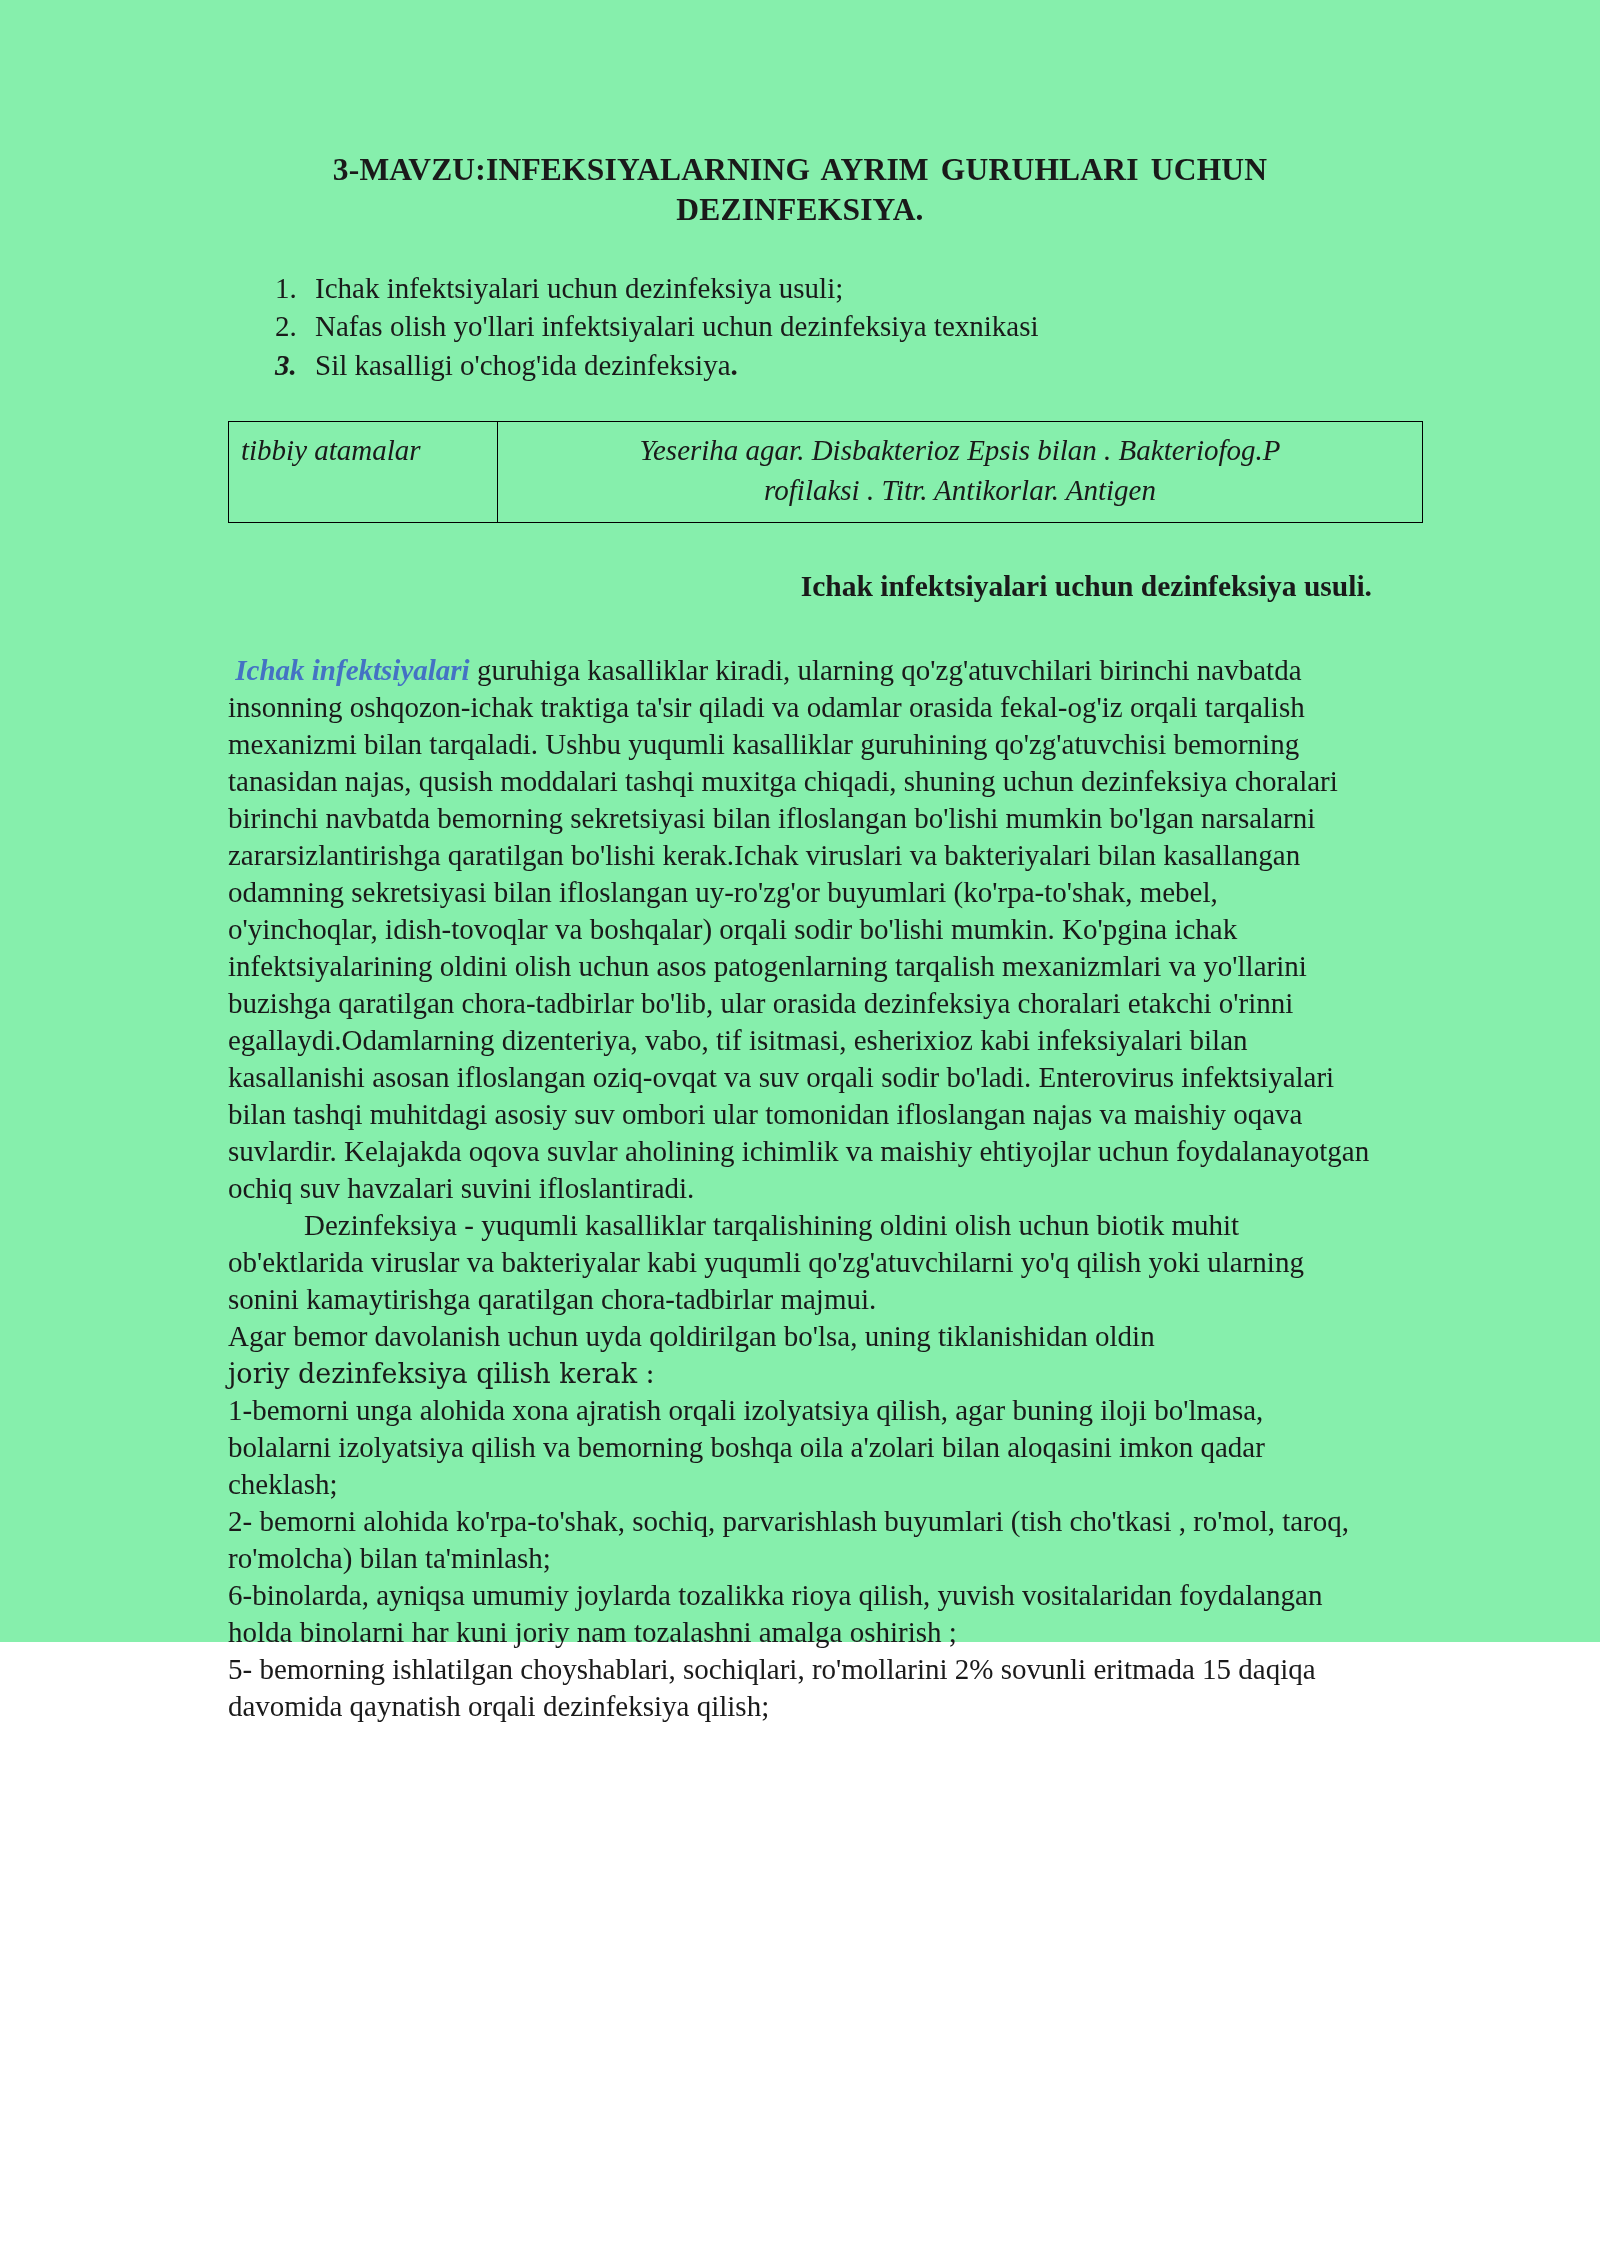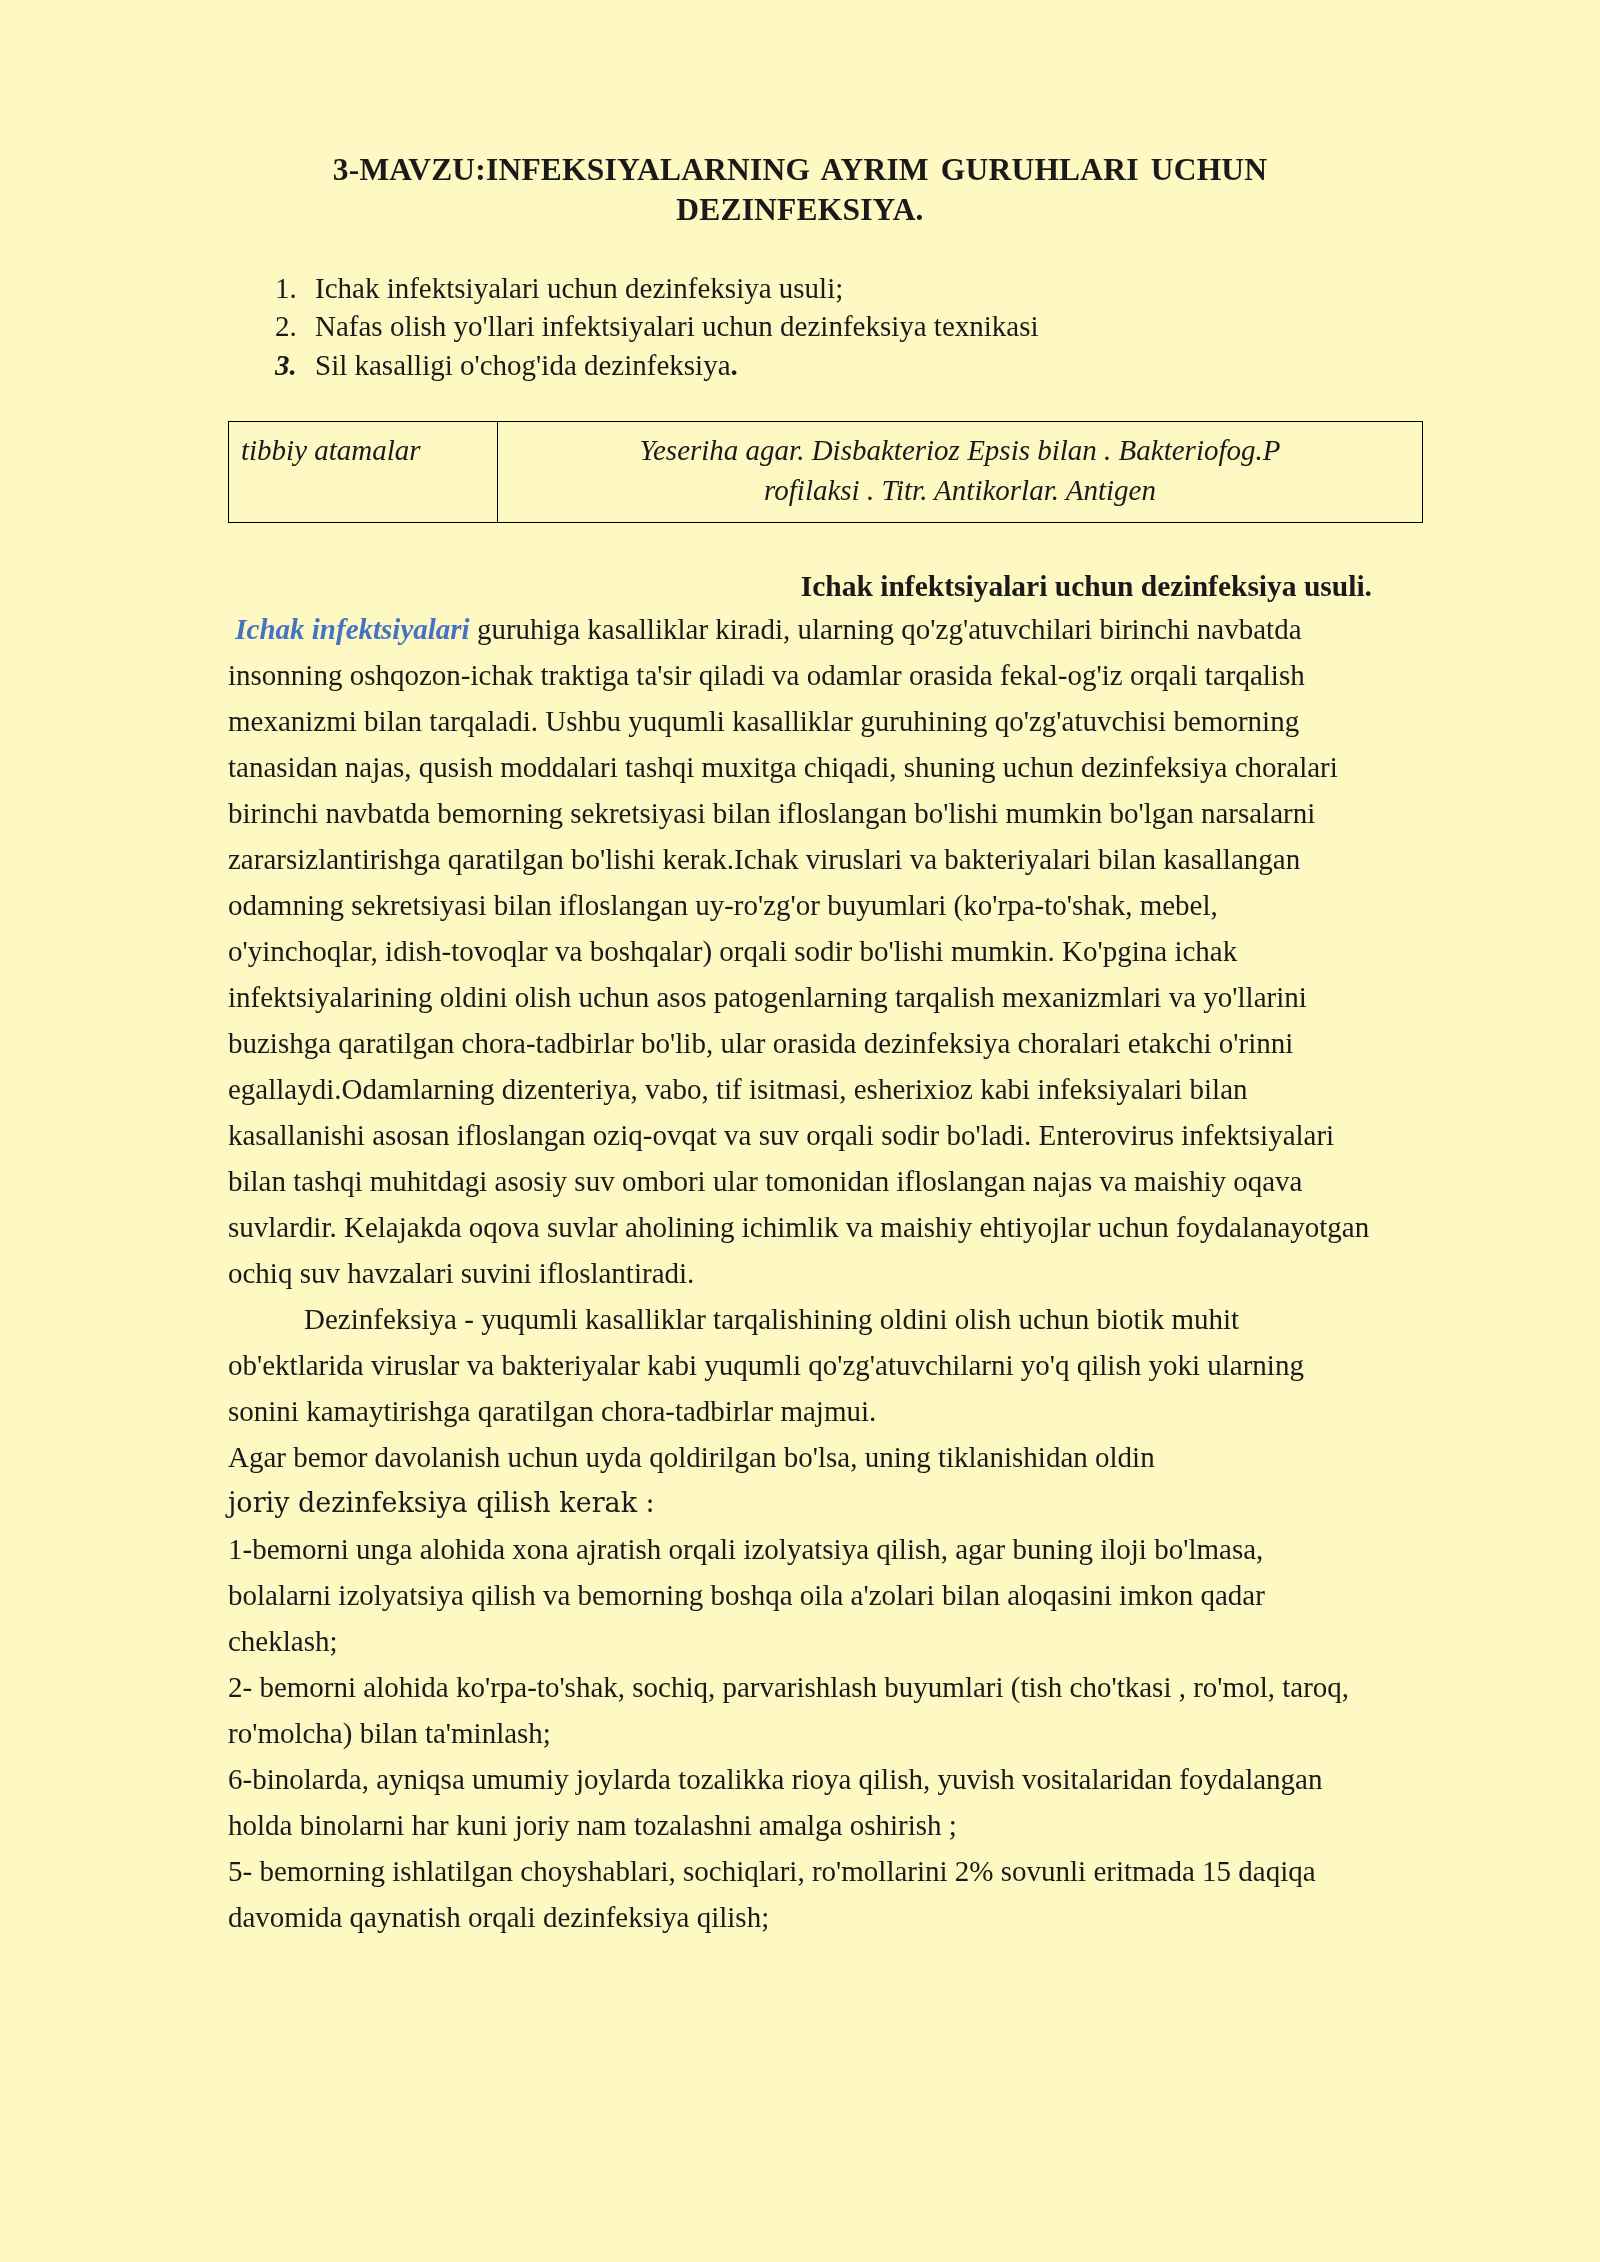--- a/index.html
+++ b/index.html
@@ -10,22 +10,22 @@
   body {
     width: 1600px;
     height: 2262px;
     font-family: "Liberation Serif", "DejaVu Serif", serif;
     color: #1a1a1a;
     overflow: hidden;
   }
   .page {
     position: relative;
     width: 1600px;
-    height: 2262px;
-    background: #fef9c3;
+    height: 1642px;
+    background: #86efac;
     box-sizing: border-box;
     padding: 150px 228px 0 228px;
   }
 
   
   .doc-title {
     font-weight: bold;
     font-size: 31.5px;
     line-height: 1.28;
     text-align: center;
@@ -82,22 +82,23 @@
   .section-heading {
     text-align: right;
     font-weight: bold;
     font-size: 29.5px;
     margin: 44px 0 0 0;
     line-height: 1.3;
   }
 
   
   .body-block {
+    margin-top: 46px;
     font-size: 29px;
-    line-height: 46px;
+    line-height: 37px;
   }
   .body-block p {
     margin: 0;
     text-align: left;
   }
   .lead-term {
     color: #4472C4;
     font-style: italic;
     font-weight: bold;
   }

